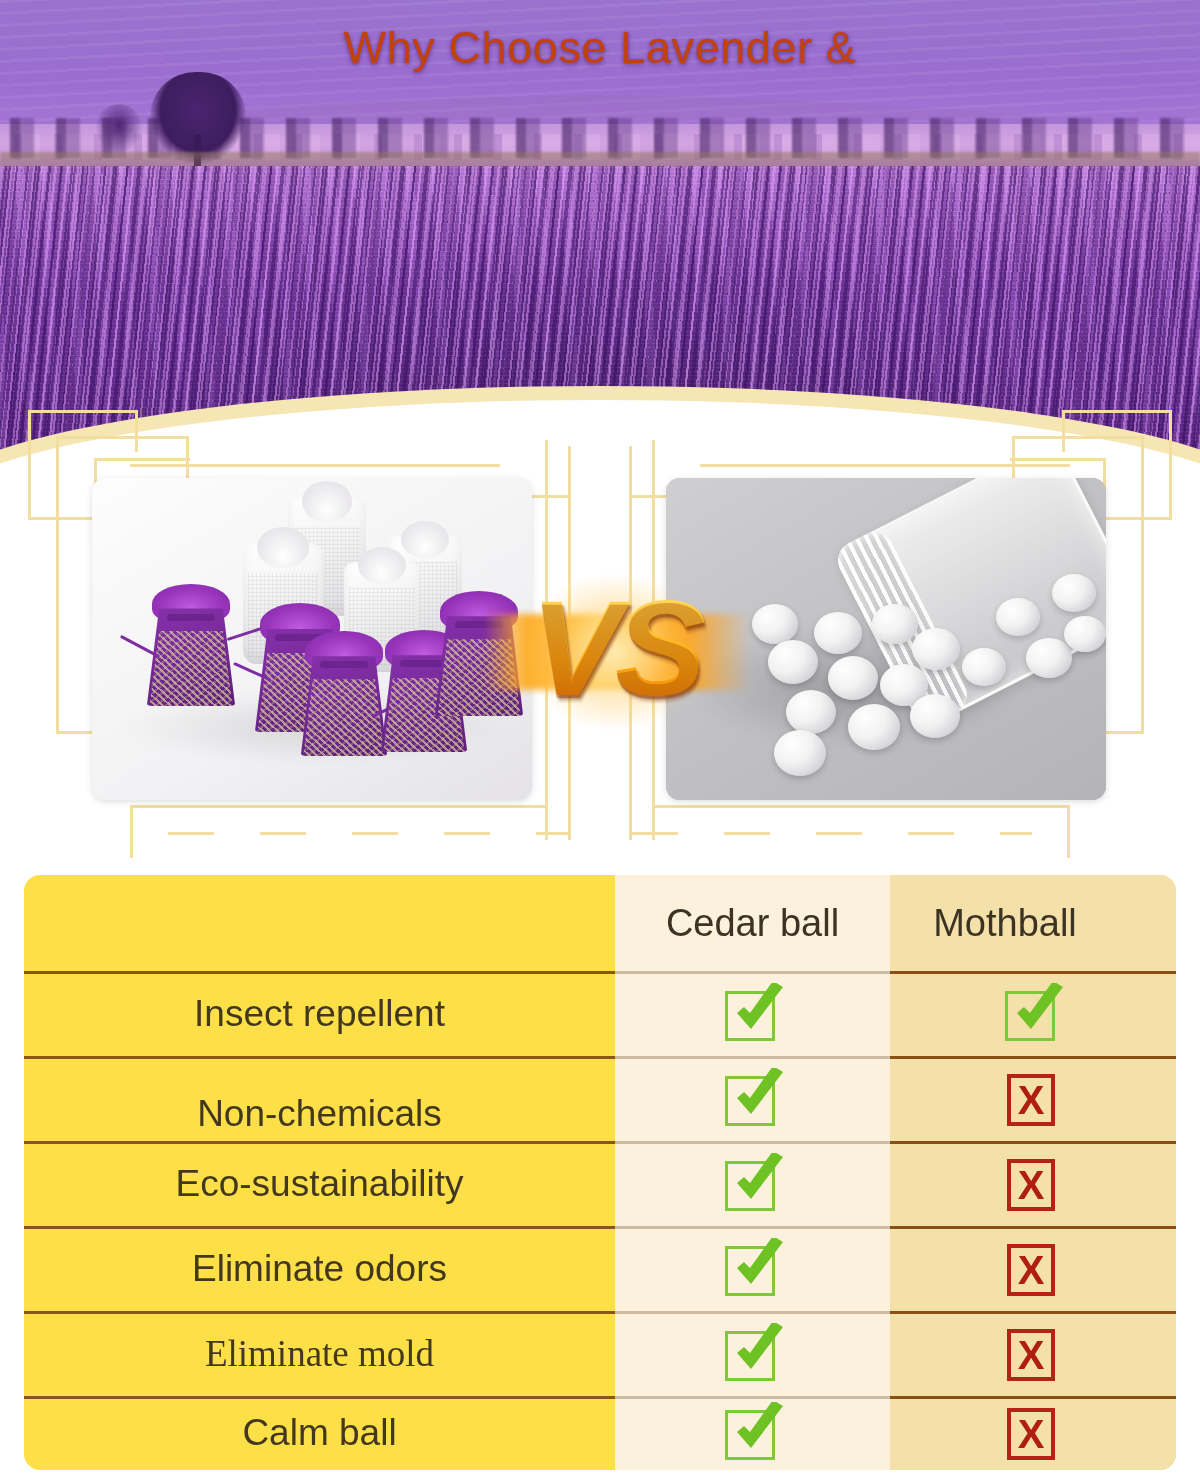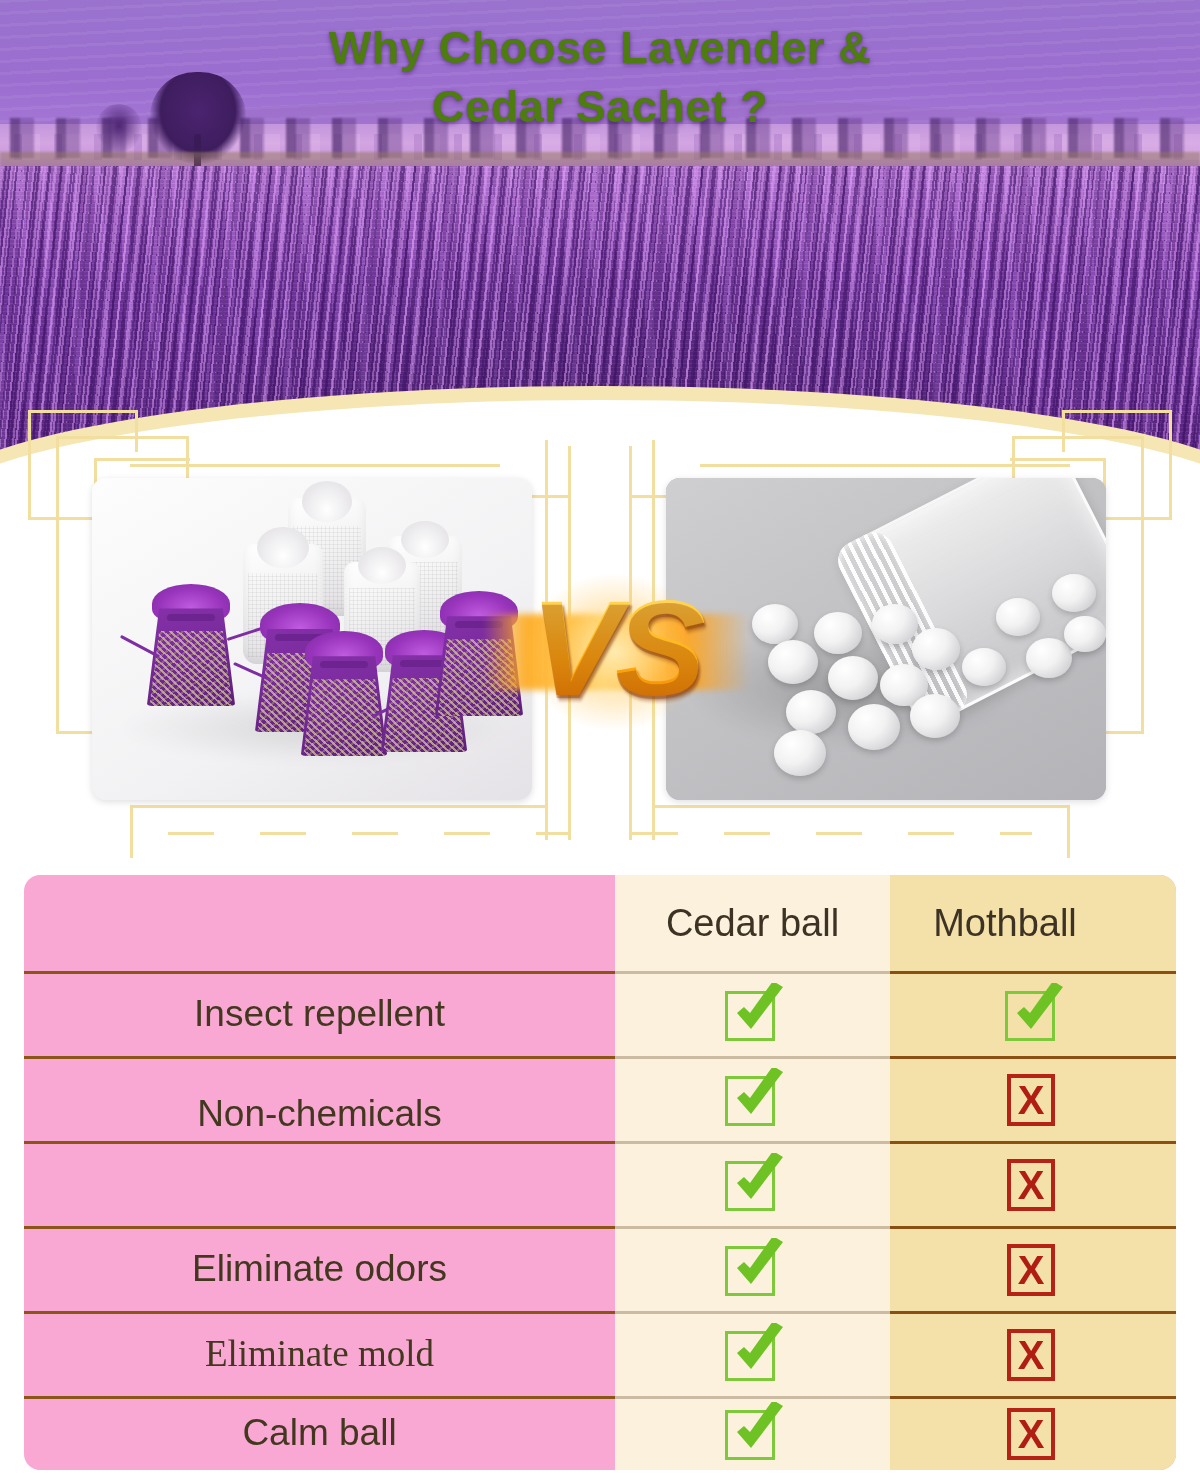--- a/index.html
+++ b/index.html
@@ -105,23 +105,23 @@
       rgba(255,255,255,0.06) 0px, rgba(255,255,255,0.06) 9px,
       rgba(40,10,70,0.18) 9px, rgba(40,10,70,0.18) 26px);
   }
   .field-bright {
     position:absolute; left:0; top:0; width:100%; height:120px;
     background:linear-gradient(180deg, rgba(235,180,250,0.30), rgba(235,180,250,0));
   }
   .hero-title {
     position:absolute; left:0; top:18px; width:1200px;
     text-align:center; z-index:6;
-    font-size:45px; font-weight:bold; line-height:1.32;
+    font-size:45px; font-weight:normal; line-height:1.32;
     letter-spacing:.6px;
-    color:#4d7c0f;
+    color:#c2410c;
     text-shadow:0 2px 5px rgba(70,25,110,.55), 0 0 2px rgba(120,60,160,.5);
   }
 
   
   .wave {
     position:absolute; left:-80px; top:386px; width:1360px; height:230px; z-index:4;
   }
   .wave .band {
     position:absolute; left:0; top:0; width:1360px; height:300px;
     background:#f5e6b4;
@@ -243,21 +243,21 @@
     background:linear-gradient(180deg,#fff3c4 0%, #ffd043 28%, #ffae12 56%, #f08a05 78%, #b85c02 100%);
     -webkit-background-clip:text; background-clip:text; color:transparent;
     text-shadow:0 3px 0 rgba(150,62,5,.35);
     filter:drop-shadow(2px 4px 1px rgba(120,48,4,.55));
   }
 
   
   .table {
     position:absolute; left:24px; top:875px; width:1152px; height:595px;
     border-radius:16px; overflow:hidden; z-index:9;
-    background:#f9a8d4;
+    background:#fde047;
   }
   .col-mid {
     position:absolute; left:591px; top:0; width:275px; height:595px;
     background:#fbf1dc;
   }
   .col-right {
     position:absolute; left:866px; top:0; width:286px; height:595px;
     background:#f4e0a9;
   }
   .rowline { position:absolute; left:0; width:1152px; height:3px; }
@@ -303,21 +303,20 @@
   <div class="drystrip"></div>
   <div class="field">
     <div class="field-bright"></div>
     <div class="field-rows"></div>
     <div class="field-tex"></div>
   </div>
 </div>
 
 <div class="hero-title">
   <div>Why Choose Lavender &amp;</div>
-  <div>Cedar Sachet ?</div>
 </div>
 
 <div class="white-base"></div>
 <div class="wave">
   <div class="band"></div>
   <div class="inner"></div>
 </div>
 
 <div class="deco" style="left:0;top:400px;width:600px;height:450px;">
 
@@ -504,20 +503,21 @@
         </svg>
     </span>
   </div>
   <div class="cell" style="left:866px;top:181px;width:286px;height:85px;">
     <span class="mark xmark">
       <span class="box"></span>
       <span class="glyph">X</span>
     </span>
   </div>
 
+  <div class="cell rowlabel" style="left:0;top:266px;width:591px;height:85px;">Eco-sustainability</div>
   <div class="cell" style="left:591px;top:266px;width:275px;height:85px;">
     <span class="mark">
       <span class="box"></span>
       <svg class="tick" viewBox="0 0 62 58">
           <path d="M10 30 L24 46 L56 4 L46 -2 L23 30 L17 24 Z" fill="#6fc224"></path>
         </svg>
     </span>
   </div>
   <div class="cell" style="left:866px;top:266px;width:286px;height:85px;">
     <span class="mark xmark">

